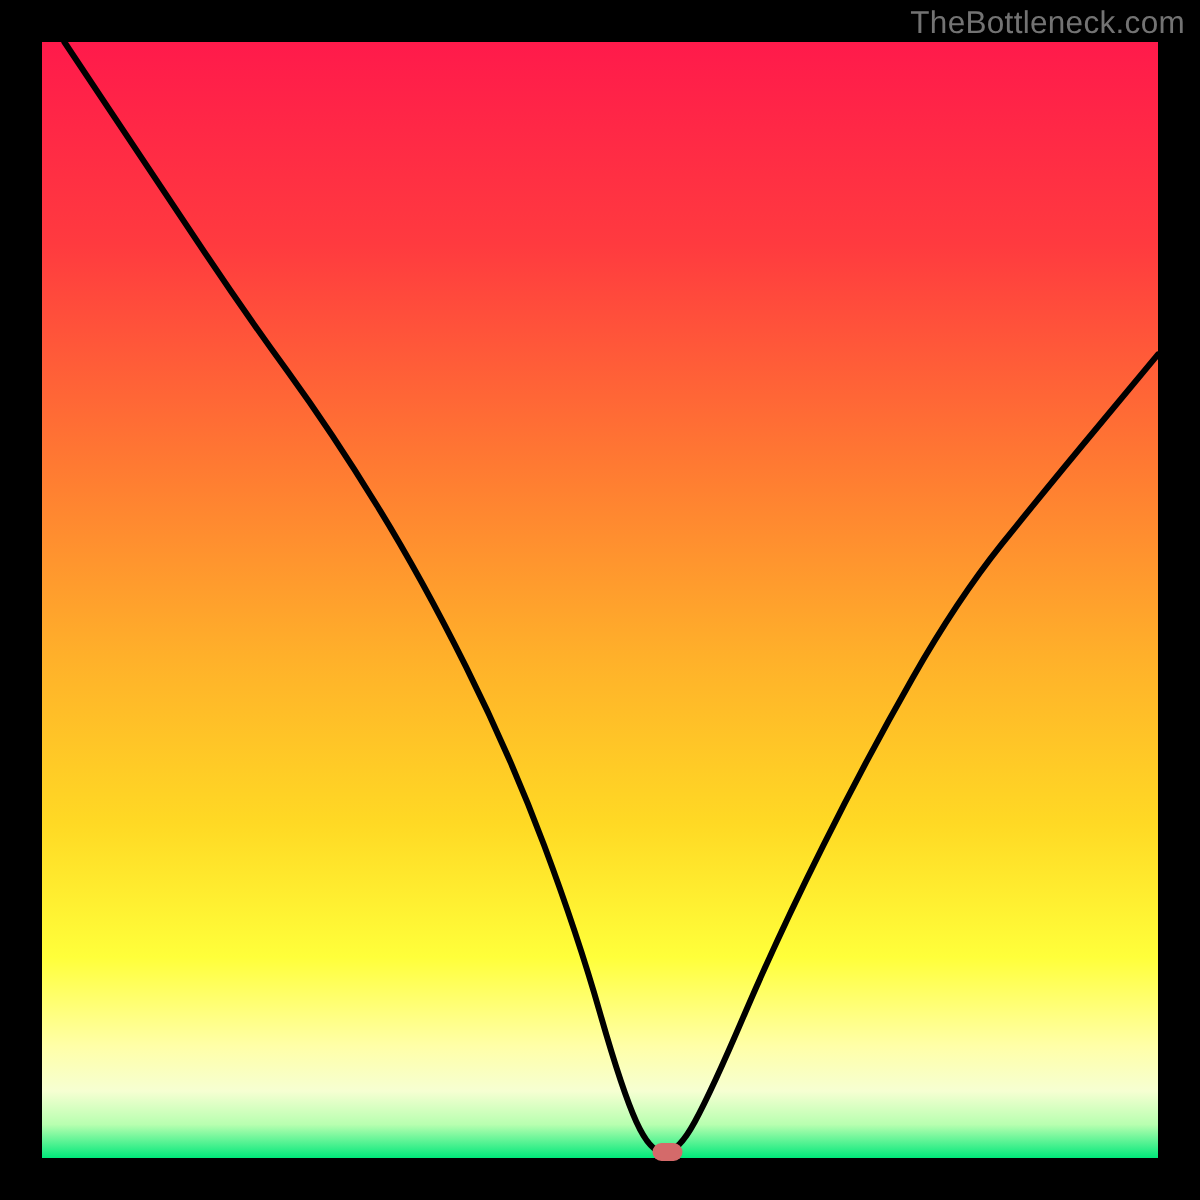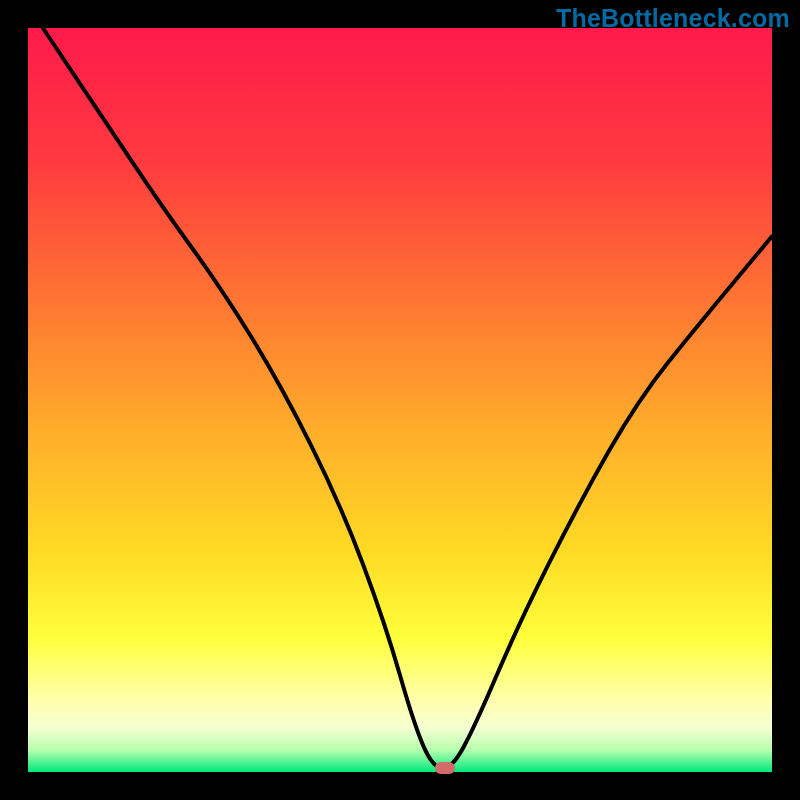--- a/index.html
+++ b/index.html
@@ -22,23 +22,23 @@
     left: 28px;
     top: 28px;
     width: 744px;
     height: 744px;
     
   }
   .watermark {
     position: absolute;
     top: 4px;
     right: 10px;
-    color: #0369a1;
-    font-size: 25px;
-    font-weight: 700;
+    color: #737373;
+    font-size: 21px;
+    font-weight: 400;
     letter-spacing: 0.2px;
     user-select: none;
   }
   svg.curve {
     position: absolute;
     left: 0;
     top: 0;
     width: 744px;
     height: 744px;
     overflow: visible;

